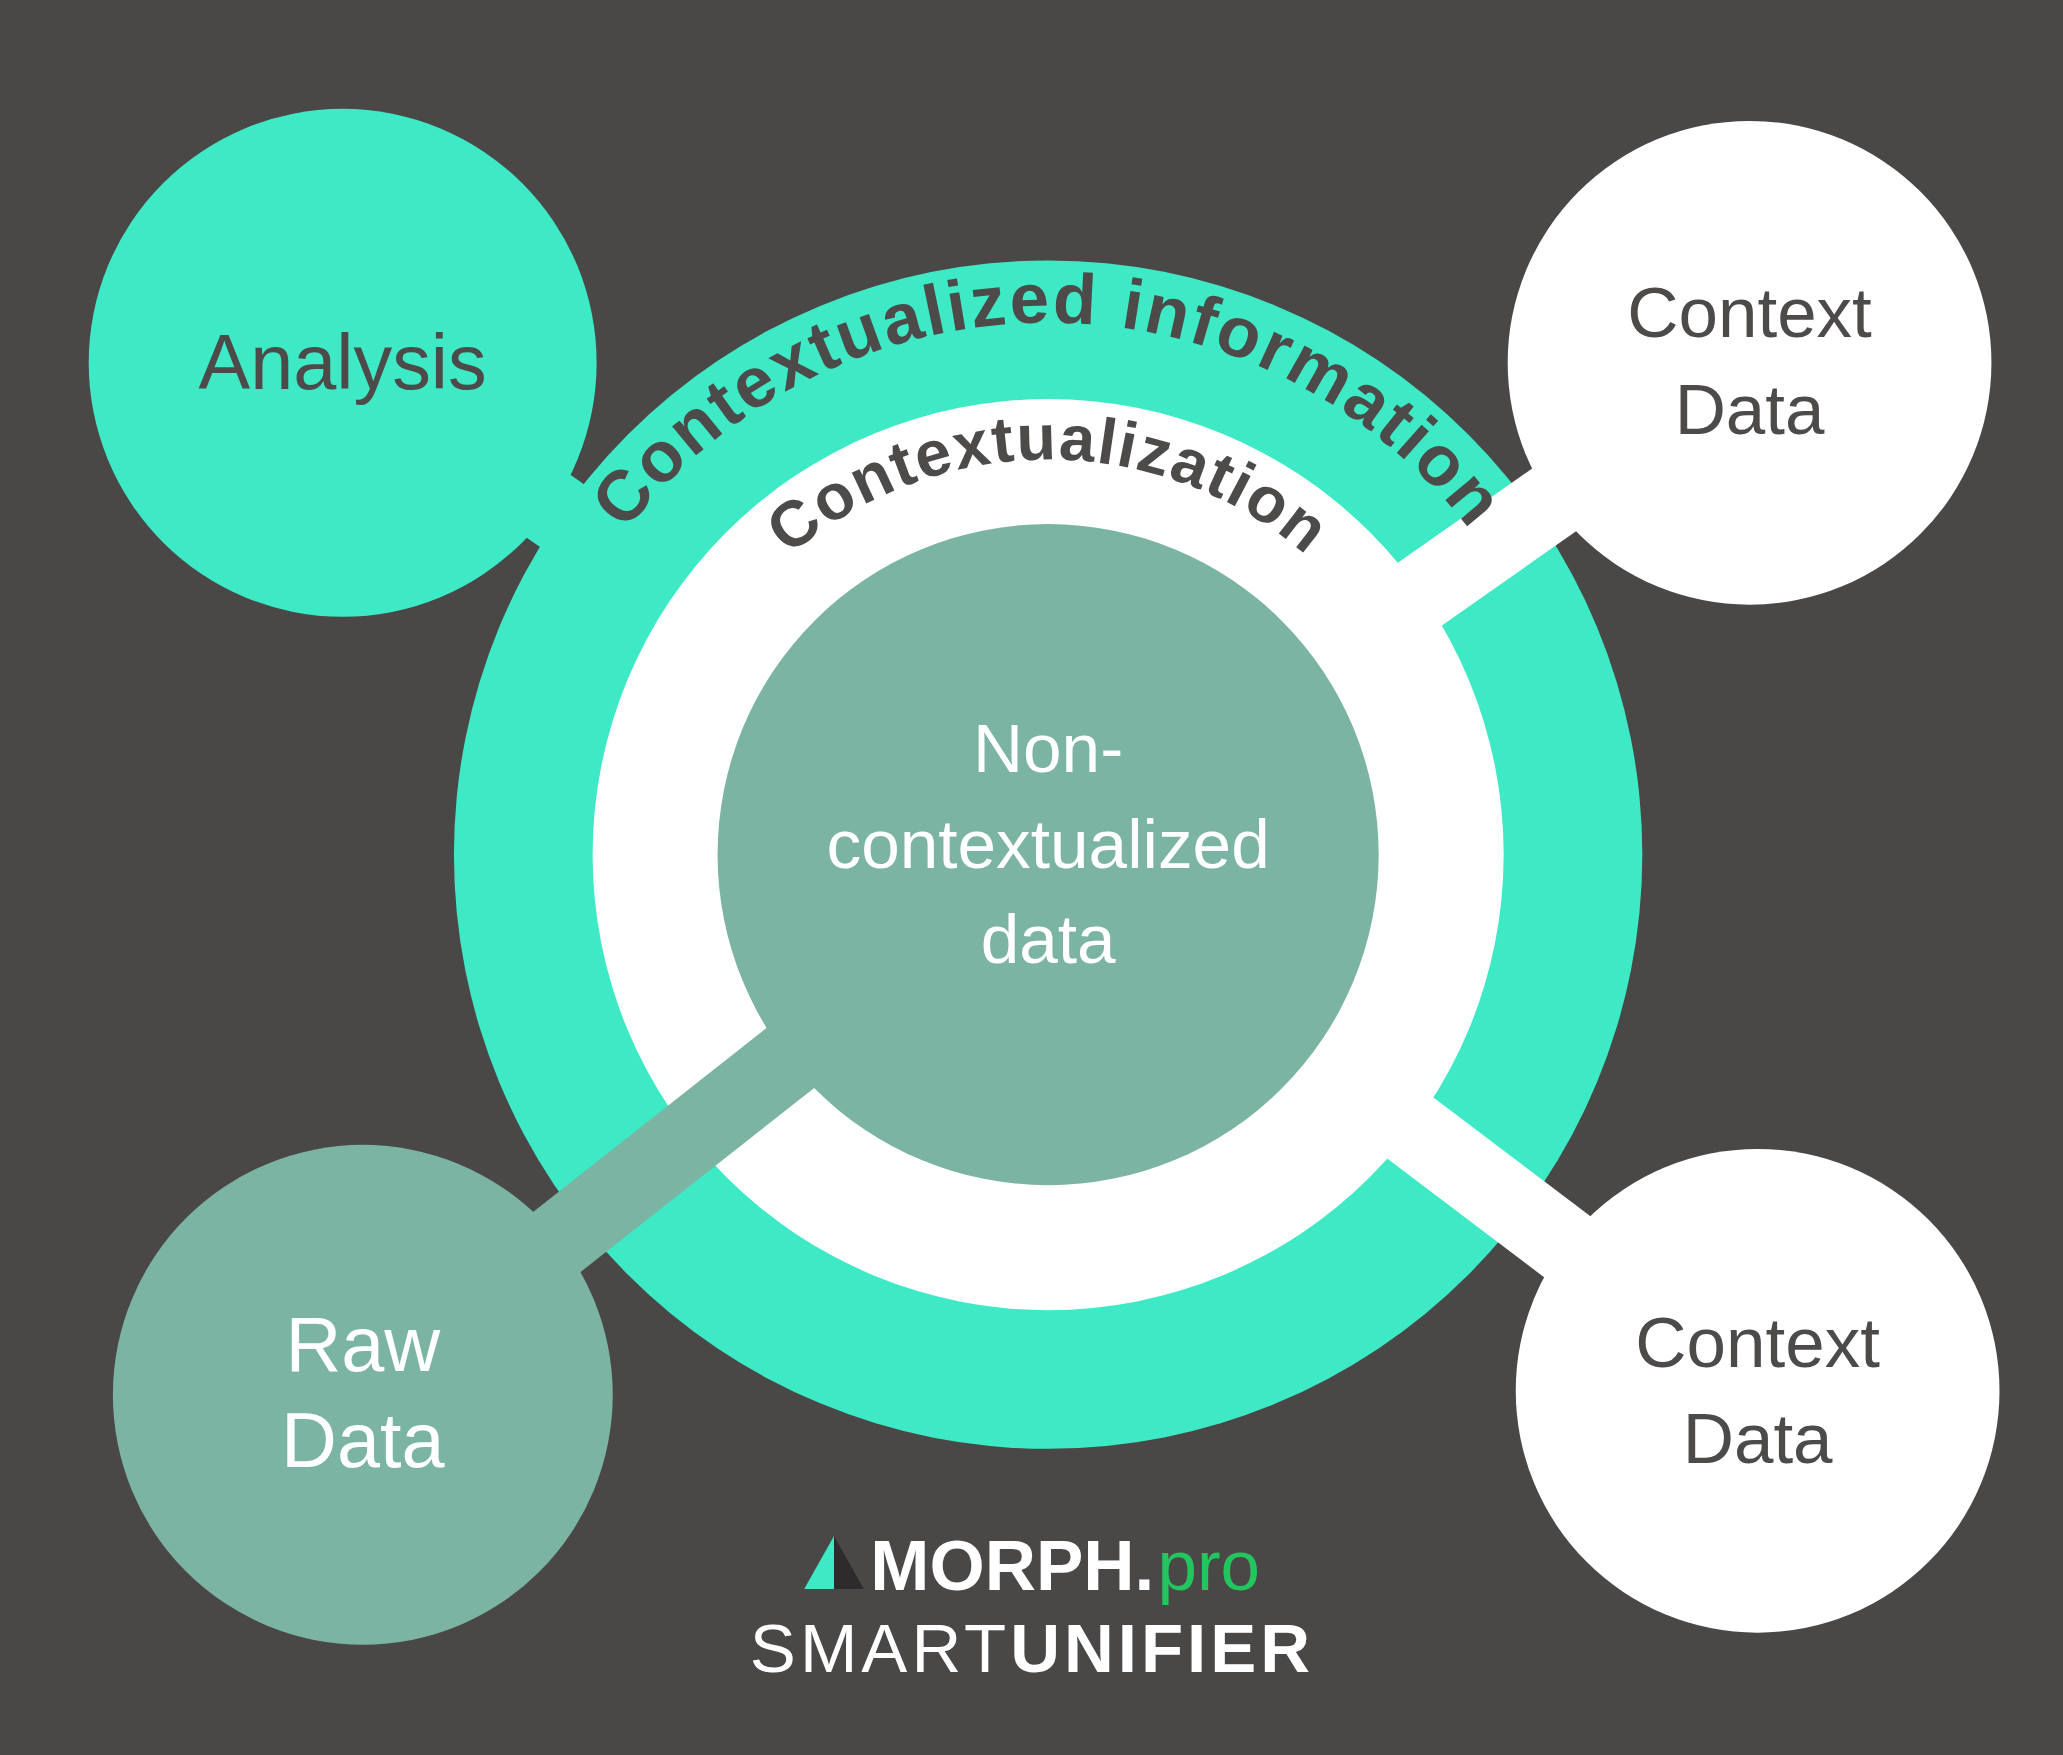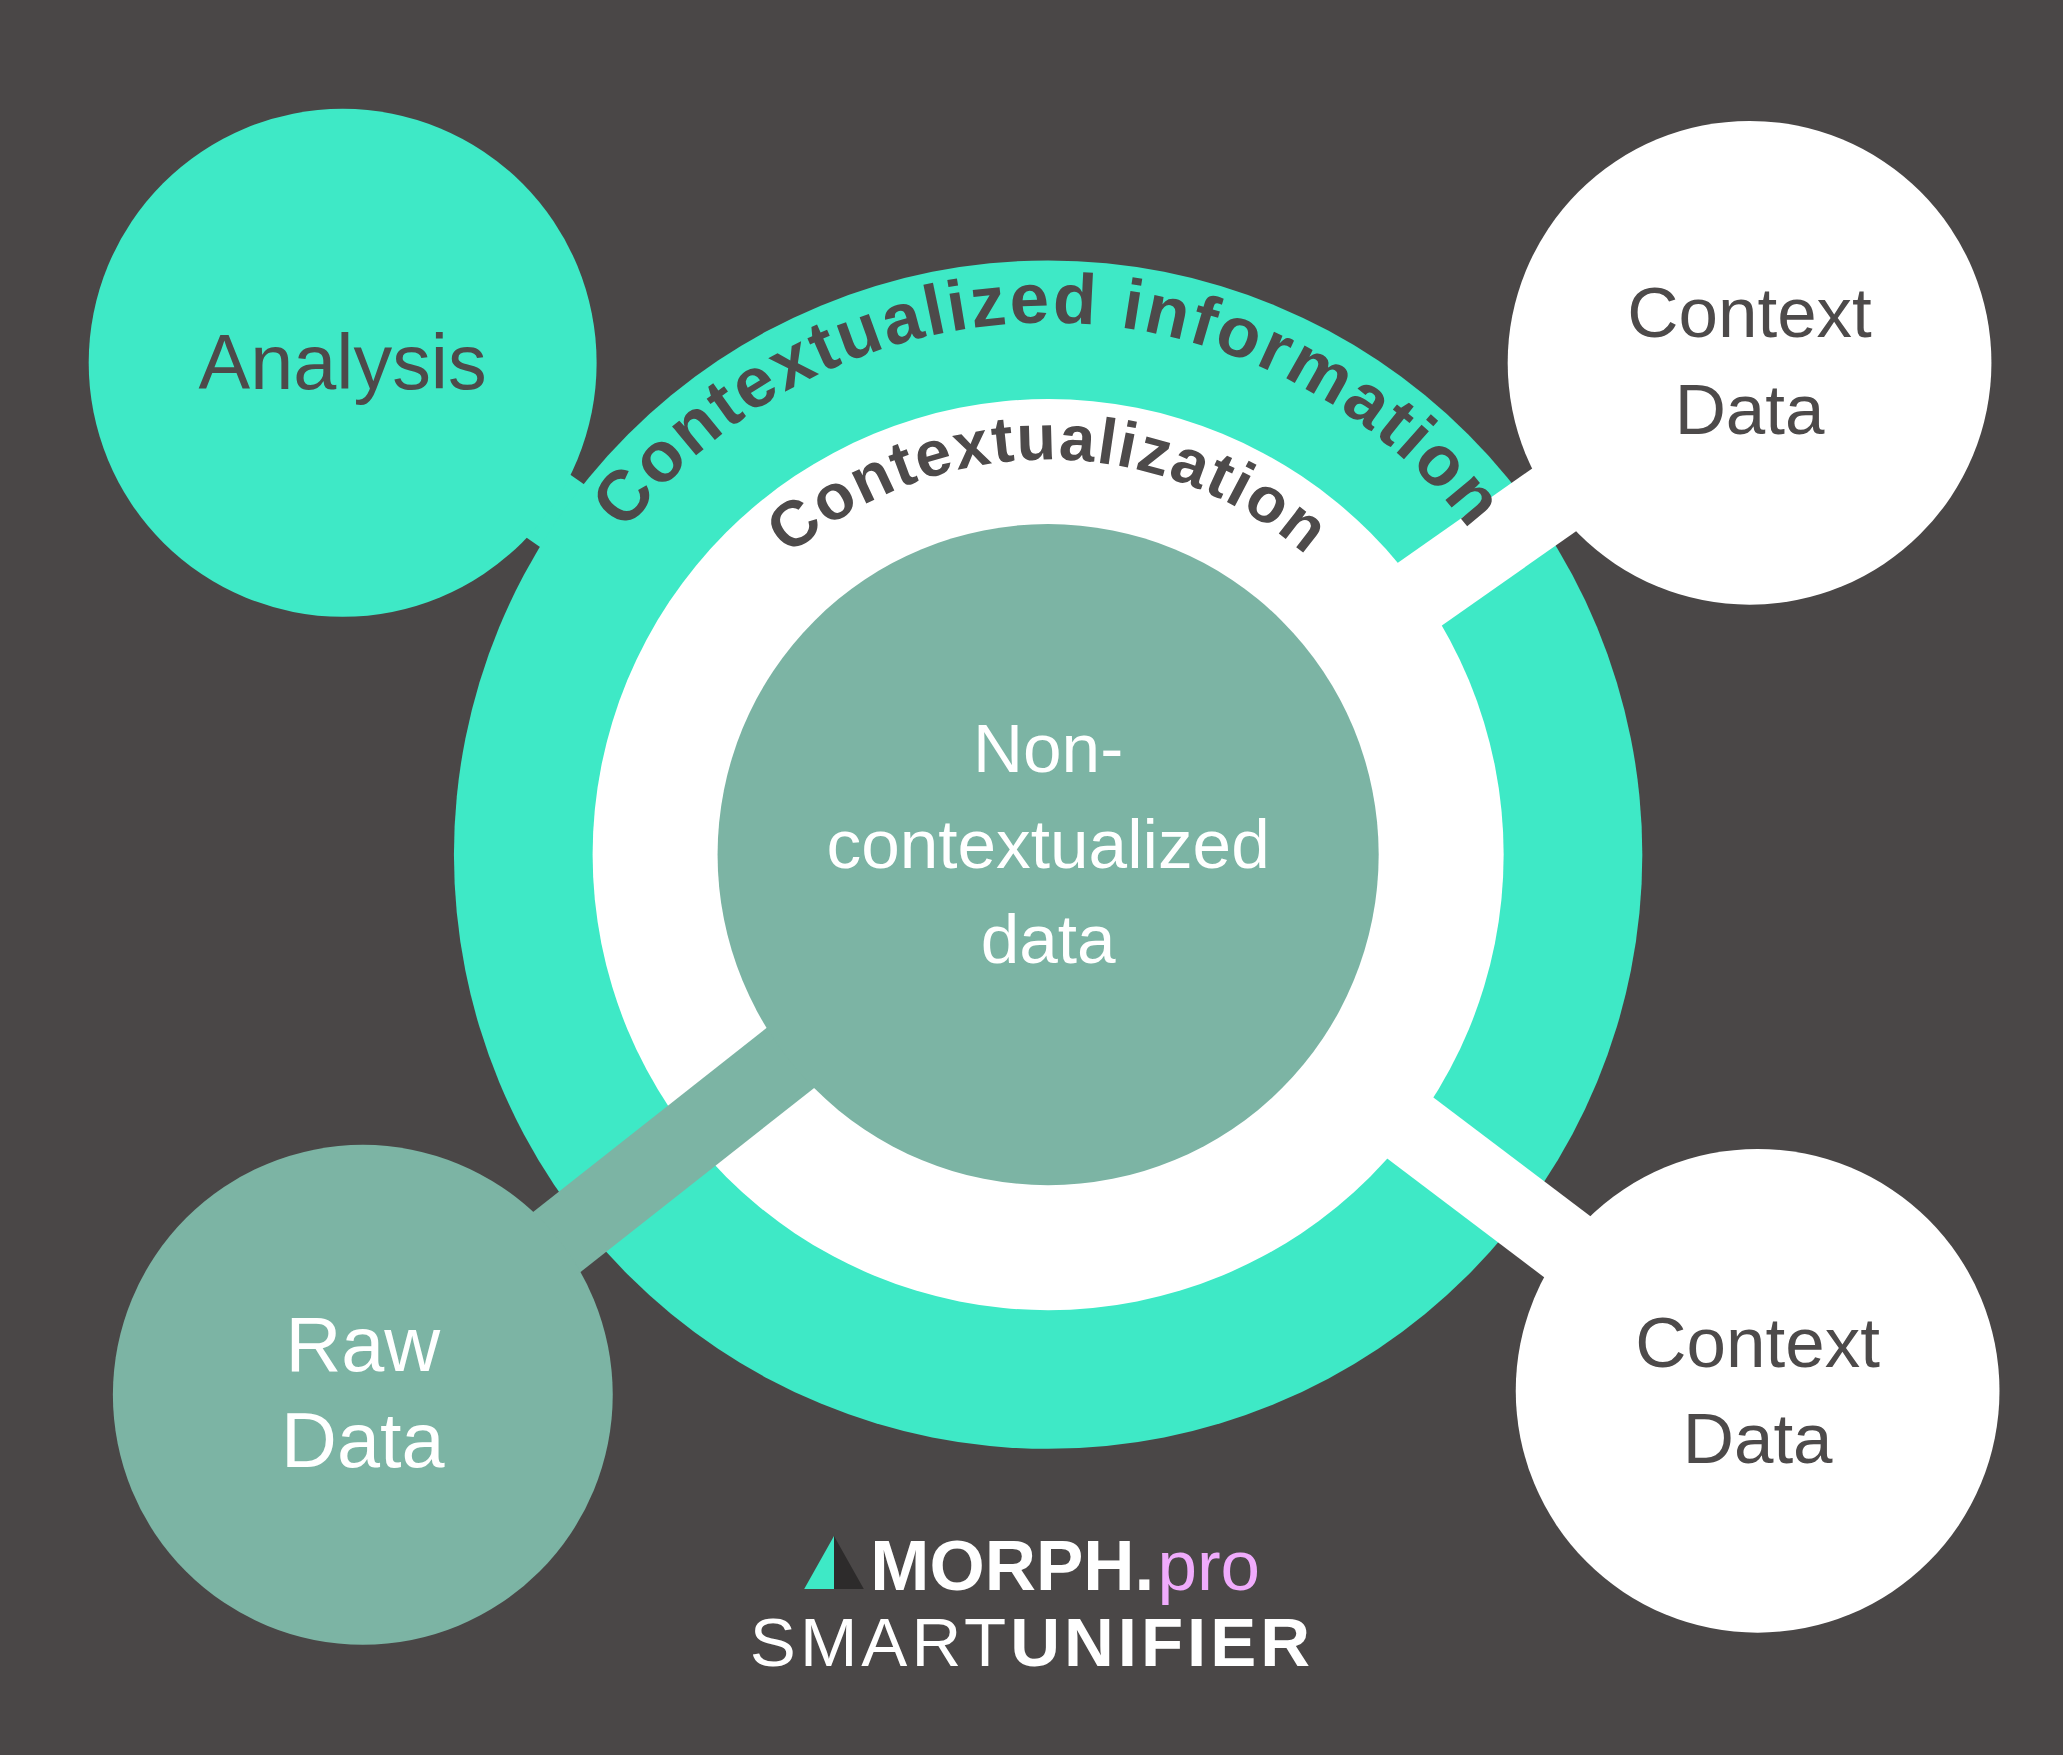--- a/index.html
+++ b/index.html
@@ -44,26 +44,26 @@
 
   
   .logo {
     position: absolute;
     left: 0;
     right: 0;
     top: 1530px;
     display: flex;
     flex-direction: column;
     align-items: center;
-    gap: 7px;
+    gap: 13px;
   }
   .logo-line1 { display: flex; align-items: flex-end; }
   .logo-mark  { width: 60px; height: 53px; margin-bottom: 12px; margin-right: 6.4px; }
   .logo-bold  { font-size: 71px; font-weight: 700; color: #ffffff; line-height: 1; }
-  .logo-pro   { font-size: 71px; font-weight: 300; color: #f0abfc; line-height: 1; margin-left: 3.2px; }
+  .logo-pro   { font-size: 71px; font-weight: 300; color: #22c55e; line-height: 1; margin-left: 3.2px; }
   .logo-line2 { font-size: 69px; color: #ffffff; letter-spacing: 4px; line-height: 1; }
   .logo-light { font-weight: 300; }
   .logo-bold2 { font-weight: 700; }
 </style>
 </head>
 <body>
 
 <div class="stage">
 
   <svg class="canvas" width="2064" height="1756" viewBox="0 0 2560 2178">

